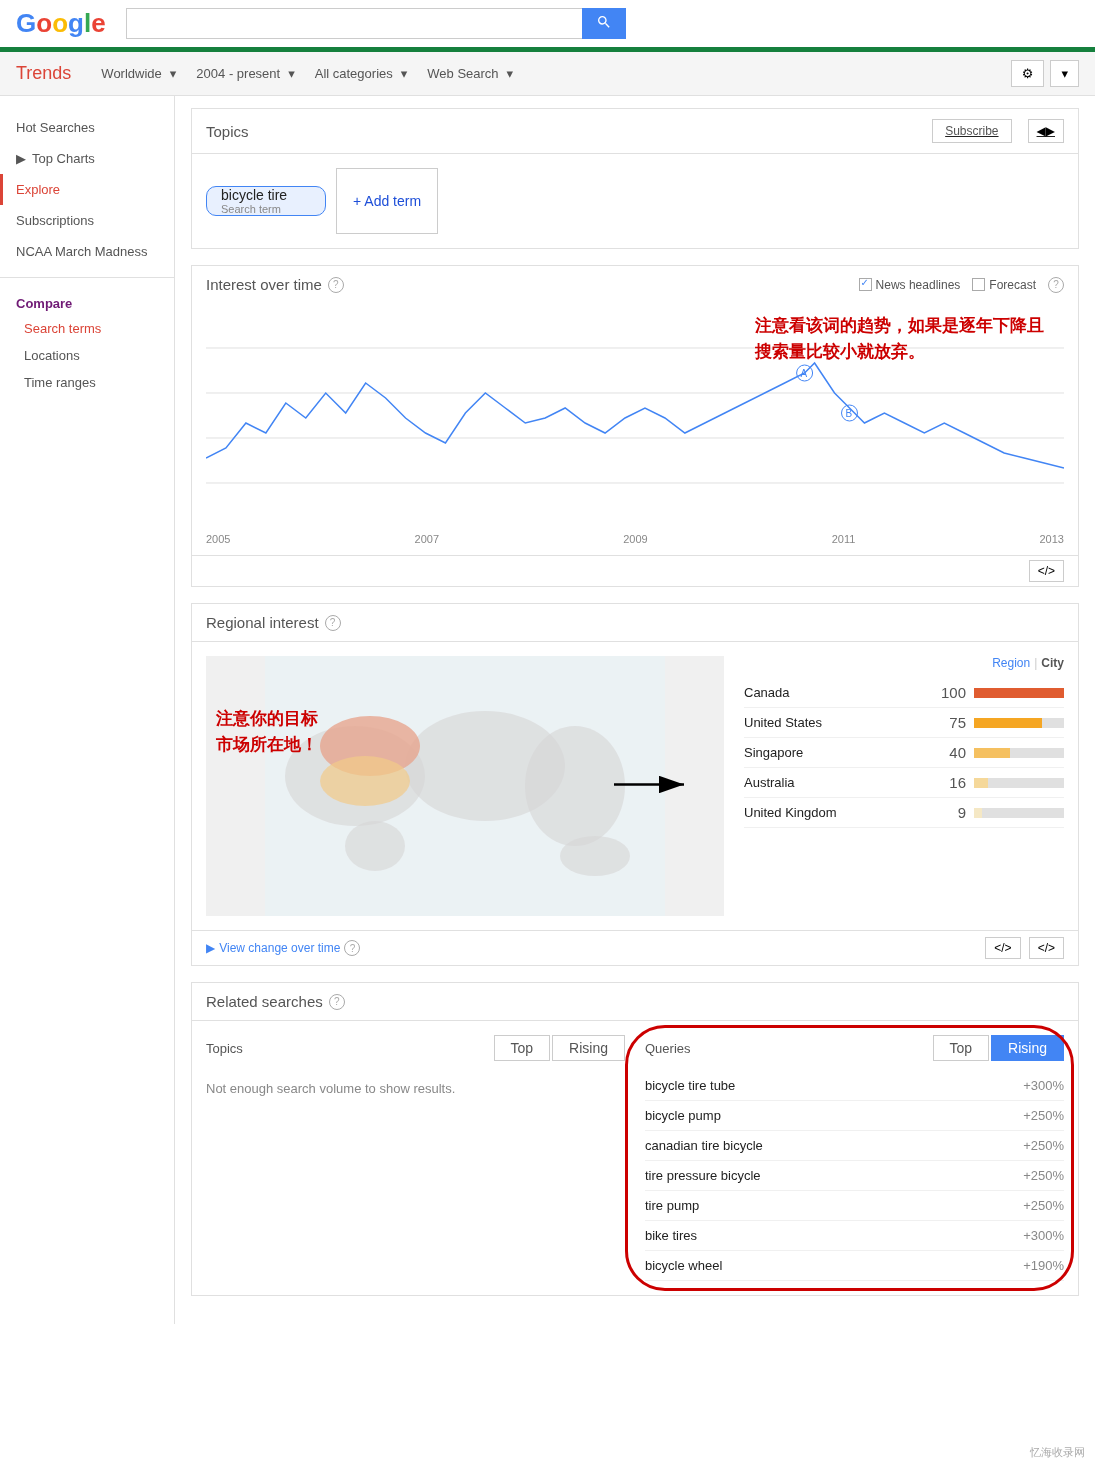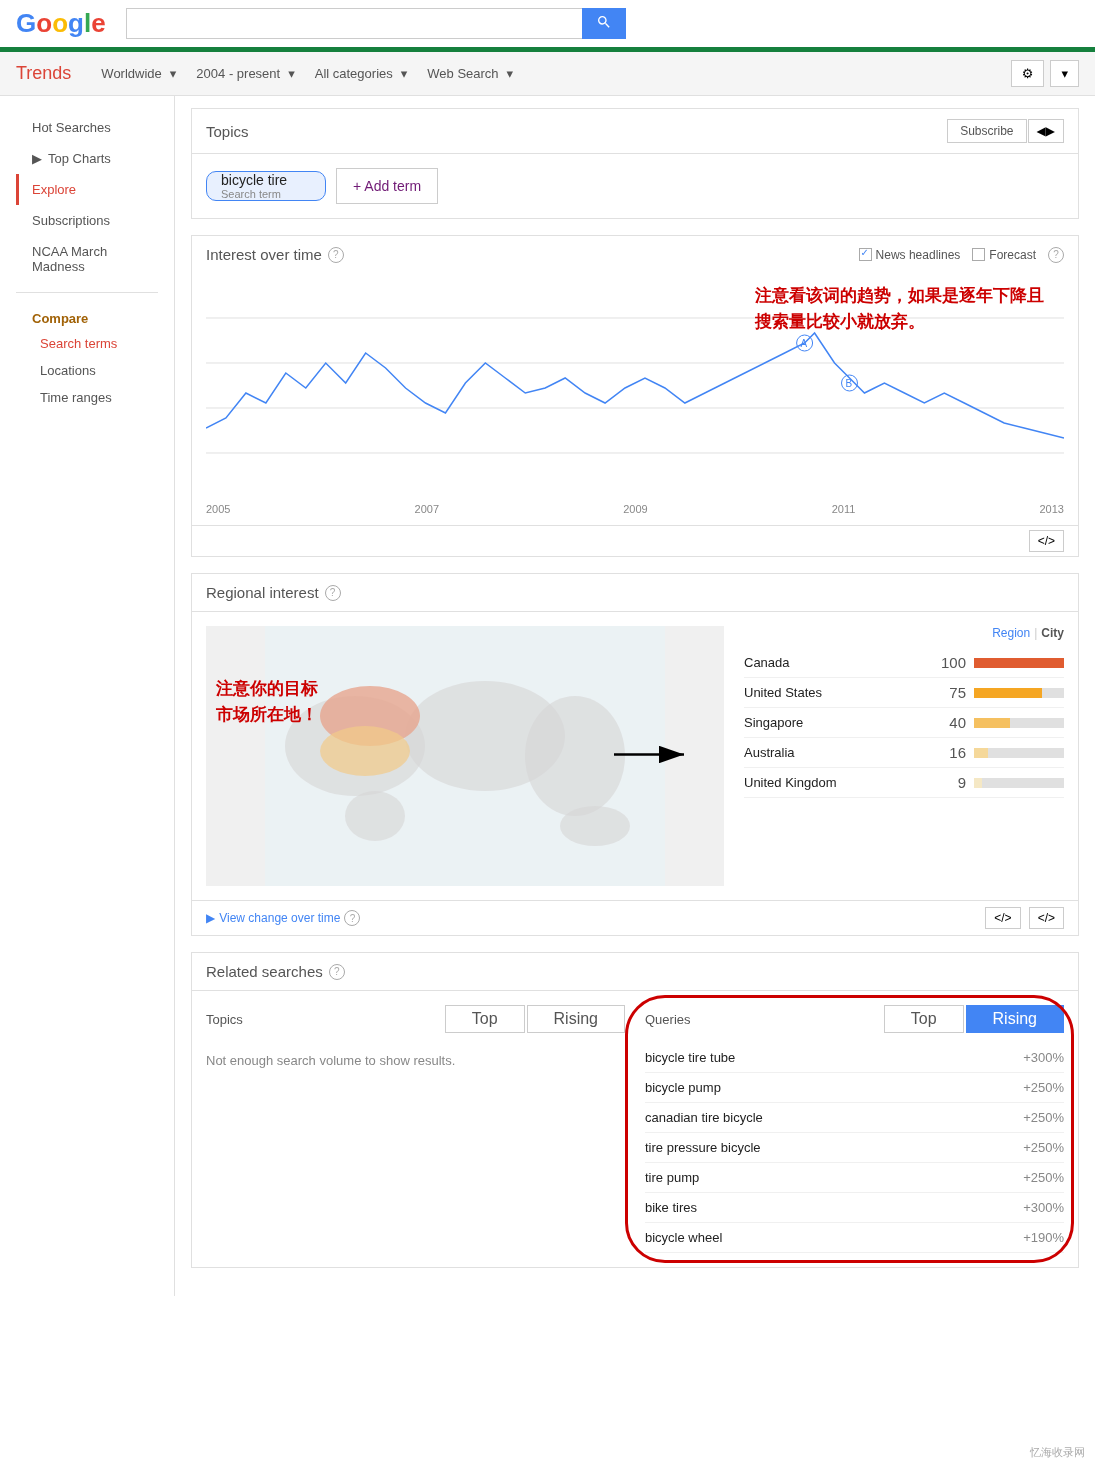--- a/index.html
+++ b/index.html
@@ -19,41 +19,41 @@
 
     
     #navbar { display: flex; align-items: center; padding: 8px 16px; border-bottom: 1px solid #e0e0e0; background: #f5f5f5; }
     #trends-title { color: #db4437; font-size: 18px; font-weight: 300; margin-right: 30px; }
     .nav-item { margin-right: 20px; color: #555; font-size: 13px; cursor: pointer; display: flex; align-items: center; gap: 8px; }
     .nav-gear { margin-left: auto; display: flex; gap: 6px; }
     .gear-btn { border: 1px solid #ccc; background: #fff; padding: 5px 10px; cursor: pointer; font-size: 13px; }
 
     
     #main-layout { display: flex; }
-    #sidebar { width: 175px; min-width: 175px; padding: 16px 16px; border-right: 1px solid #e0e0e0; }
+    #sidebar { width: 175px; min-width: 175px; padding: 16px 0; border-right: 1px solid #e0e0e0; }
     .sidebar-item { padding: 8px 16px; cursor: pointer; font-size: 13px; color: #555; display: flex; align-items: center; gap: 6px; }
     .sidebar-item.active { color: #db4437; border-left: 3px solid #db4437; padding-left: 13px; }
-    .sidebar-compare { padding: 8px 16px 4px; font-size: 13px; color: #a16207; font-weight: bold; }
+    .sidebar-compare { padding: 8px 16px 4px; font-size: 13px; color: #701a75; font-weight: bold; }
     .sidebar-sub { padding: 6px 16px 6px 24px; font-size: 13px; color: #db4437; cursor: pointer; }
     .sidebar-sub-gray { padding: 6px 16px 6px 24px; font-size: 13px; color: #555; cursor: pointer; }
 
     
     #content { flex: 1; padding: 12px 16px; }
     .section-card { border: 1px solid #e0e0e0; margin-bottom: 16px; background: #fff; }
     .section-header { display: flex; align-items: center; justify-content: space-between; padding: 10px 14px; border-bottom: 1px solid #e0e0e0; }
     .section-title { font-size: 15px; color: #555; font-weight: normal; }
-    .section-actions { display: flex; gap: 1px; align-items: flex-start; }
+    .section-actions { display: flex; gap: 16px; align-items: flex-start; text-decoration: underline; }
     .btn-subscribe { border: 1px solid #ccc; background: #fff; padding: 4px 12px; font-size: 12px; cursor: pointer; color: #555; }
     .btn-share { border: 1px solid #ccc; background: #fff; padding: 4px 8px; font-size: 12px; cursor: pointer; }
 
     
     .topics-body { padding: 14px; display: flex; align-items: center; gap: 10px; }
     .search-term-tag { background: #e8f0fe; border: 1px solid #4285F4; border-radius: 10px; padding: 0 14px; font-size: 14px; min-width: 120px; }
     .search-term-label { font-size: 11px; color: #888; }
-    .add-term-btn { border: 1px solid #ccc; background: #fff; padding: 9px 16px; color: #701a75; cursor: pointer; font-size: 14px; }
+    .add-term-btn { border: 1px solid #ccc; background: #fff; padding: 24px 16px; color: #1d4ed8; cursor: pointer; font-size: 14px; }
     .interest-header { display: flex; align-items: center; justify-content: space-between; margin-bottom: 10px; }
     .interest-title { font-size: 15px; color: #555; display: flex; align-items: center; gap: 6px; }
     .interest-options { display: flex; align-items: center; gap: 12px; font-size: 12px; color: #555; }
     .checkbox-label { display: flex; align-items: center; gap: 4px; cursor: pointer; }
 
     
     .chart-container { position: relative; width: 100%; height: 200px; margin-bottom: 30px; }
     .chart-annotation { position: absolute; top: 10px; right: 20px; font-size: 17px; font-weight: bold; color: #c00; font-family: "Microsoft YaHei", SimHei, sans-serif; line-height: 1.5; }
     .year-labels { display: flex; justify-content: space-between; padding: 0 0px; font-size: 11px; color: #888; margin-top: 4px; }
 
@@ -71,21 +71,21 @@
     .region-score { width: 30px; text-align: right; font-size: 15px; color: #555; margin-right: 8px; }
     .region-bar-bg { width: 90px; height: 10px; background: #e0e0e0; position: relative; }
     .region-bar { height: 10px; position: absolute; left: 0; top: 0; }
 
     
     .related-body { padding: 14px; display: flex; gap: 20px; }
     .topics-col { flex: 1; }
     .queries-col { flex: 1; }
     .col-header { display: flex; align-items: center; margin-bottom: 10px; }
     .col-label { font-size: 13px; color: #555; flex: 1; }
-    .tab-btn { border: 1px solid #ccc; background: #fff; padding: 4px 26px; font-size: 16px; cursor: pointer; color: #555; }
+    .tab-btn { border: 1px solid #ccc; background: #fff; padding: 4px 16px; font-size: 14px; cursor: pointer; color: #555; }
     .tab-btn.active { background: #4285F4; color: #fff; border-color: #4285F4; }
     .no-data { font-size: 13px; color: #888; padding: 10px 0; }
     .query-row { display: flex; justify-content: space-between; padding: 7px 0; border-bottom: 1px solid #f0f0f0; font-size: 13px; }
     .query-pct { color: #888; }
 
     
     .bottom-bar { display: flex; justify-content: space-between; align-items: center; padding: 6px 14px; border-top: 1px solid #e0e0e0; }
     .view-change { color: #4285F4; font-size: 12px; cursor: pointer; display: flex; align-items: center; gap: 4px; }
     .embed-btn { border: 1px solid #ccc; background: #fff; padding: 3px 8px; font-size: 12px; cursor: pointer; }
 

